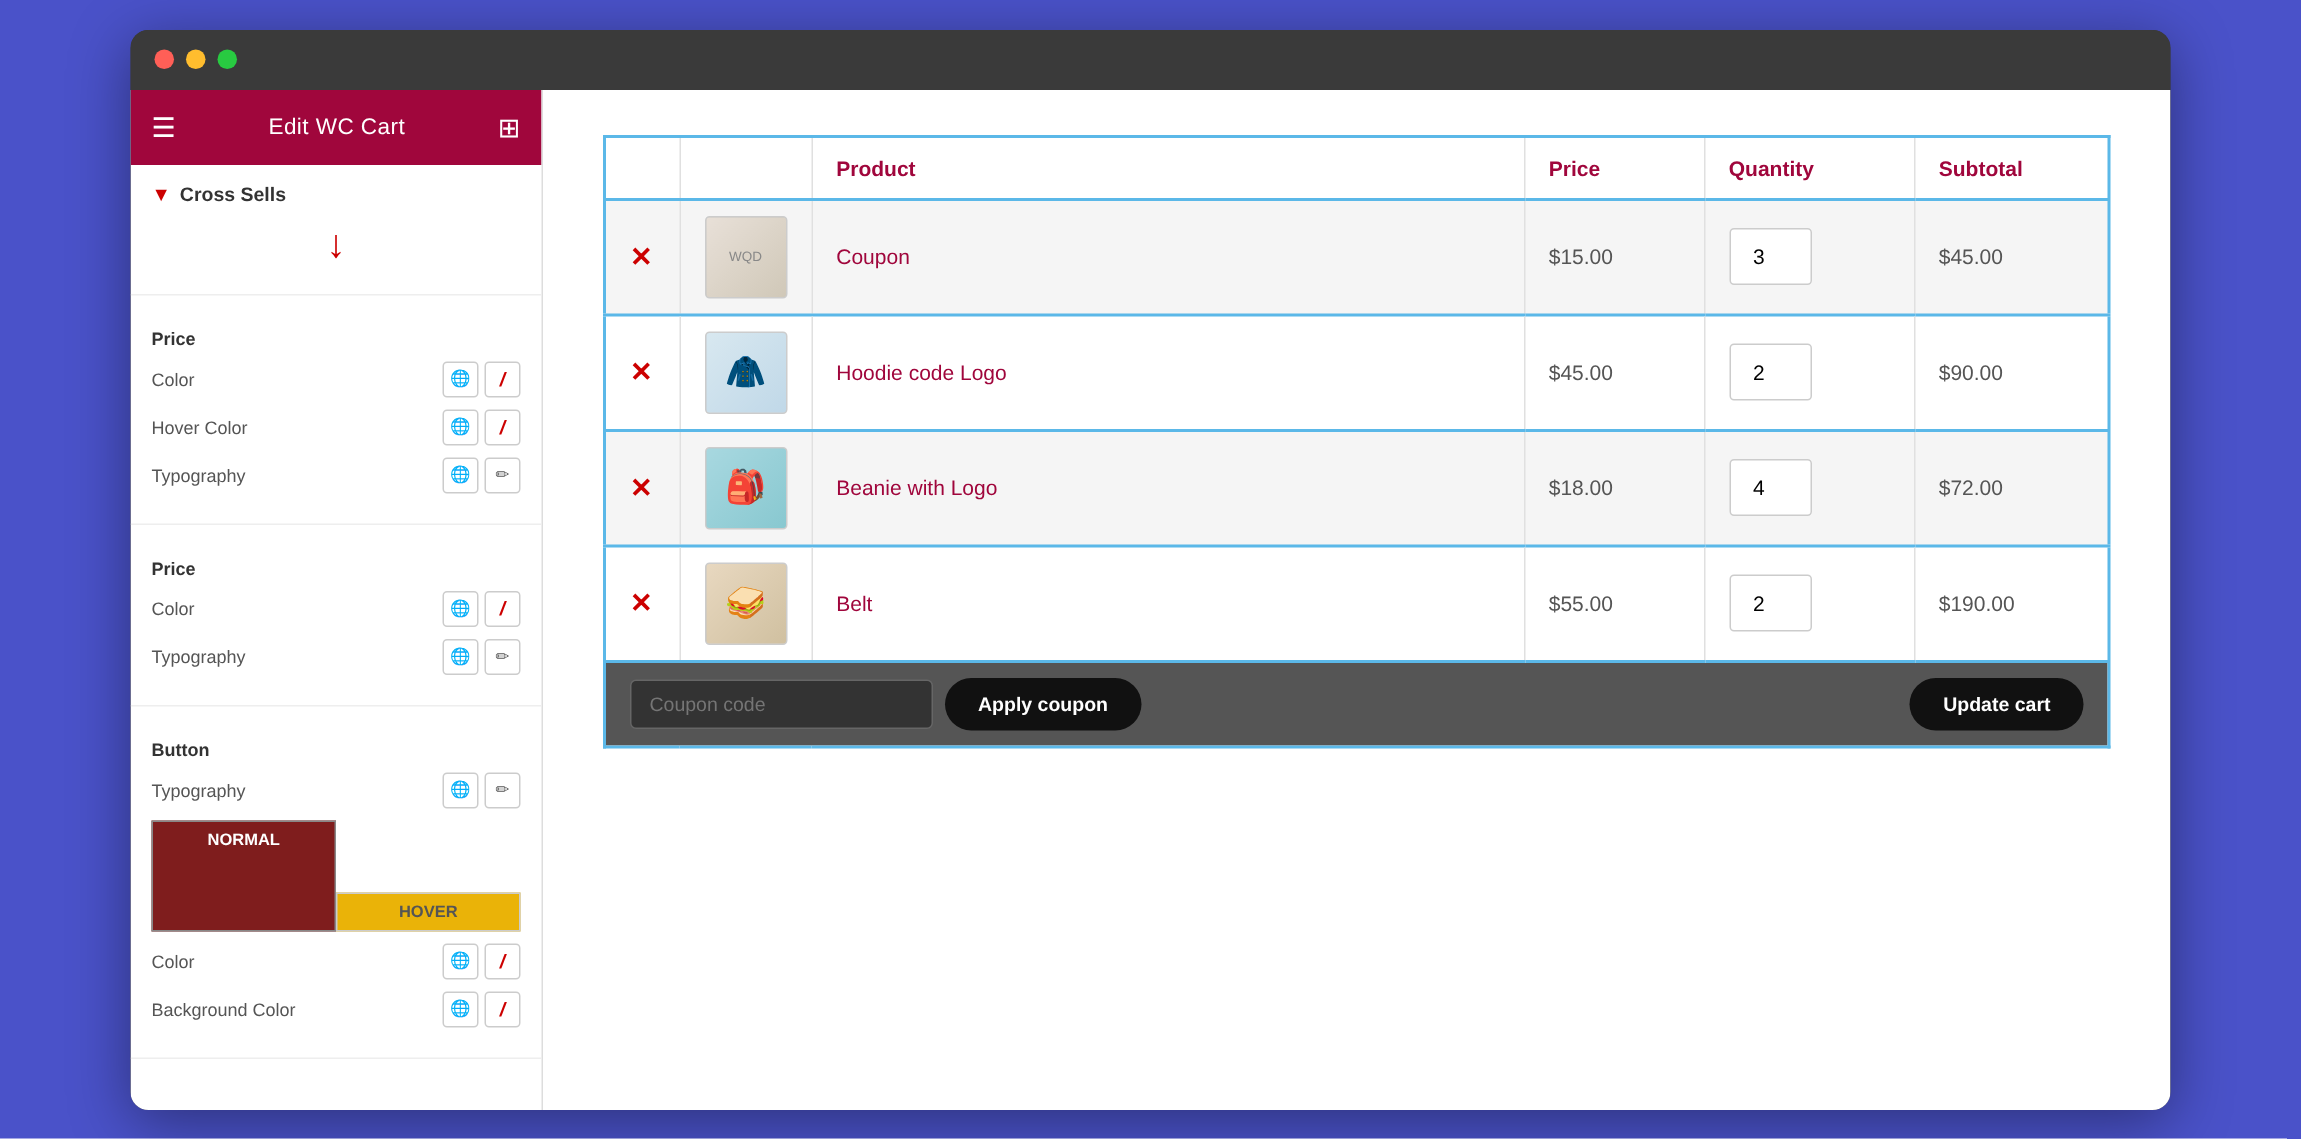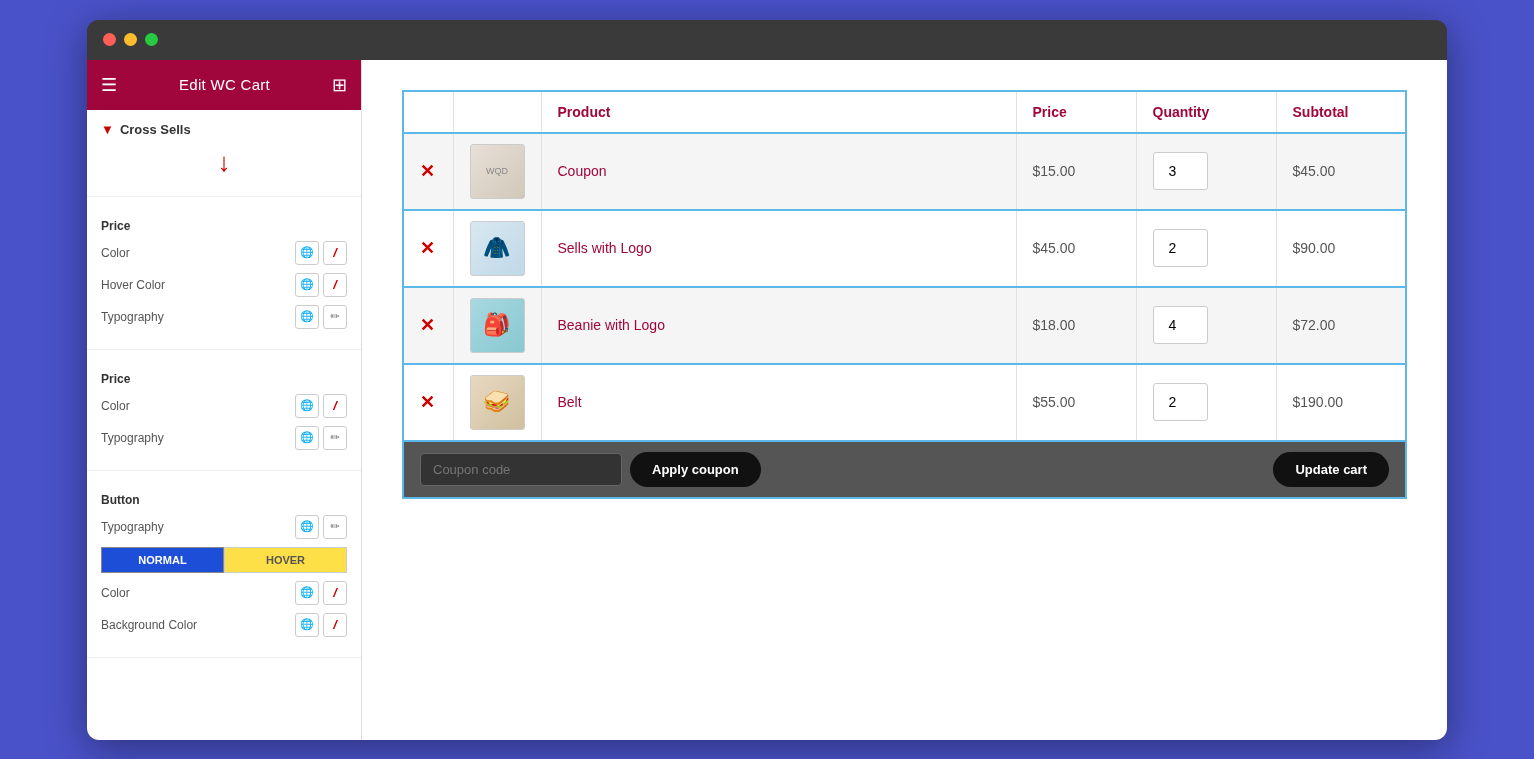--- a/index.html
+++ b/index.html
@@ -123,27 +123,28 @@
     .nh-tab {
       flex: 1;
       text-align: center;
       padding: 6px 0;
       font-size: 11px;
       font-weight: bold;
       border: 1px solid #ccc;
       cursor: pointer;
     }
     .nh-tab.active {
-      background: #1d4ed8;
+      background: #7f1d1d;
       color: #fff;
       border-color: #888;
     }
     .nh-tab.inactive {
-      background: #fde047;
+      background: #eab308;
       color: #555;
+      margin-top: 48px;
     }
     
     .main-content {
       flex: 1;
       background: #fff;
       overflow-y: auto;
       padding: 30px 40px;
     }
     .page-title {
       font-size: 30px;
@@ -436,21 +437,21 @@
     </td>
   </tr>
             <tr>
     <td class="col-remove">
       <button class="remove-btn">✕</button>
     </td>
     <td class="col-image">
       <div class="thumb-hoodie">🧥</div>
     </td>
     <td class="col-product">
-      <span class="product-name">Sells with Logo</span>
+      <span class="product-name">Hoodie code Logo</span>
     </td>
     <td class="col-price">
       <span class="price">$45.00</span>
     </td>
     <td class="col-qty">
       <input class="qty-input" type="number" value="2" style="">
     </td>
     <td class="col-subtotal">
       <span class="subtotal">$90.00</span>
     </td>

